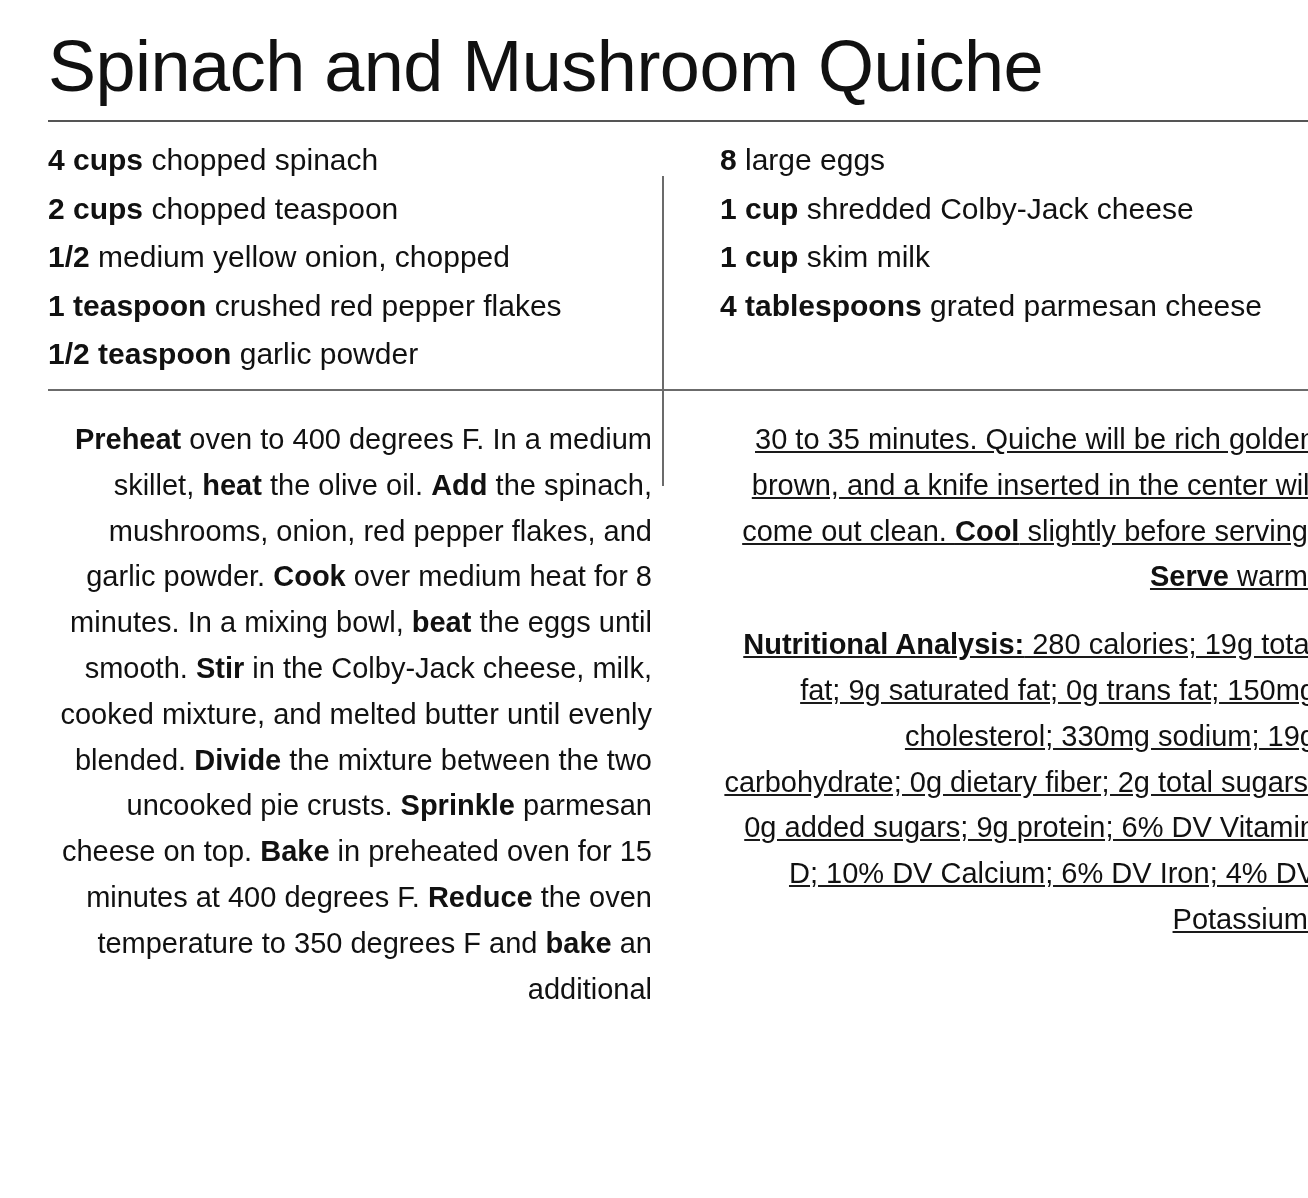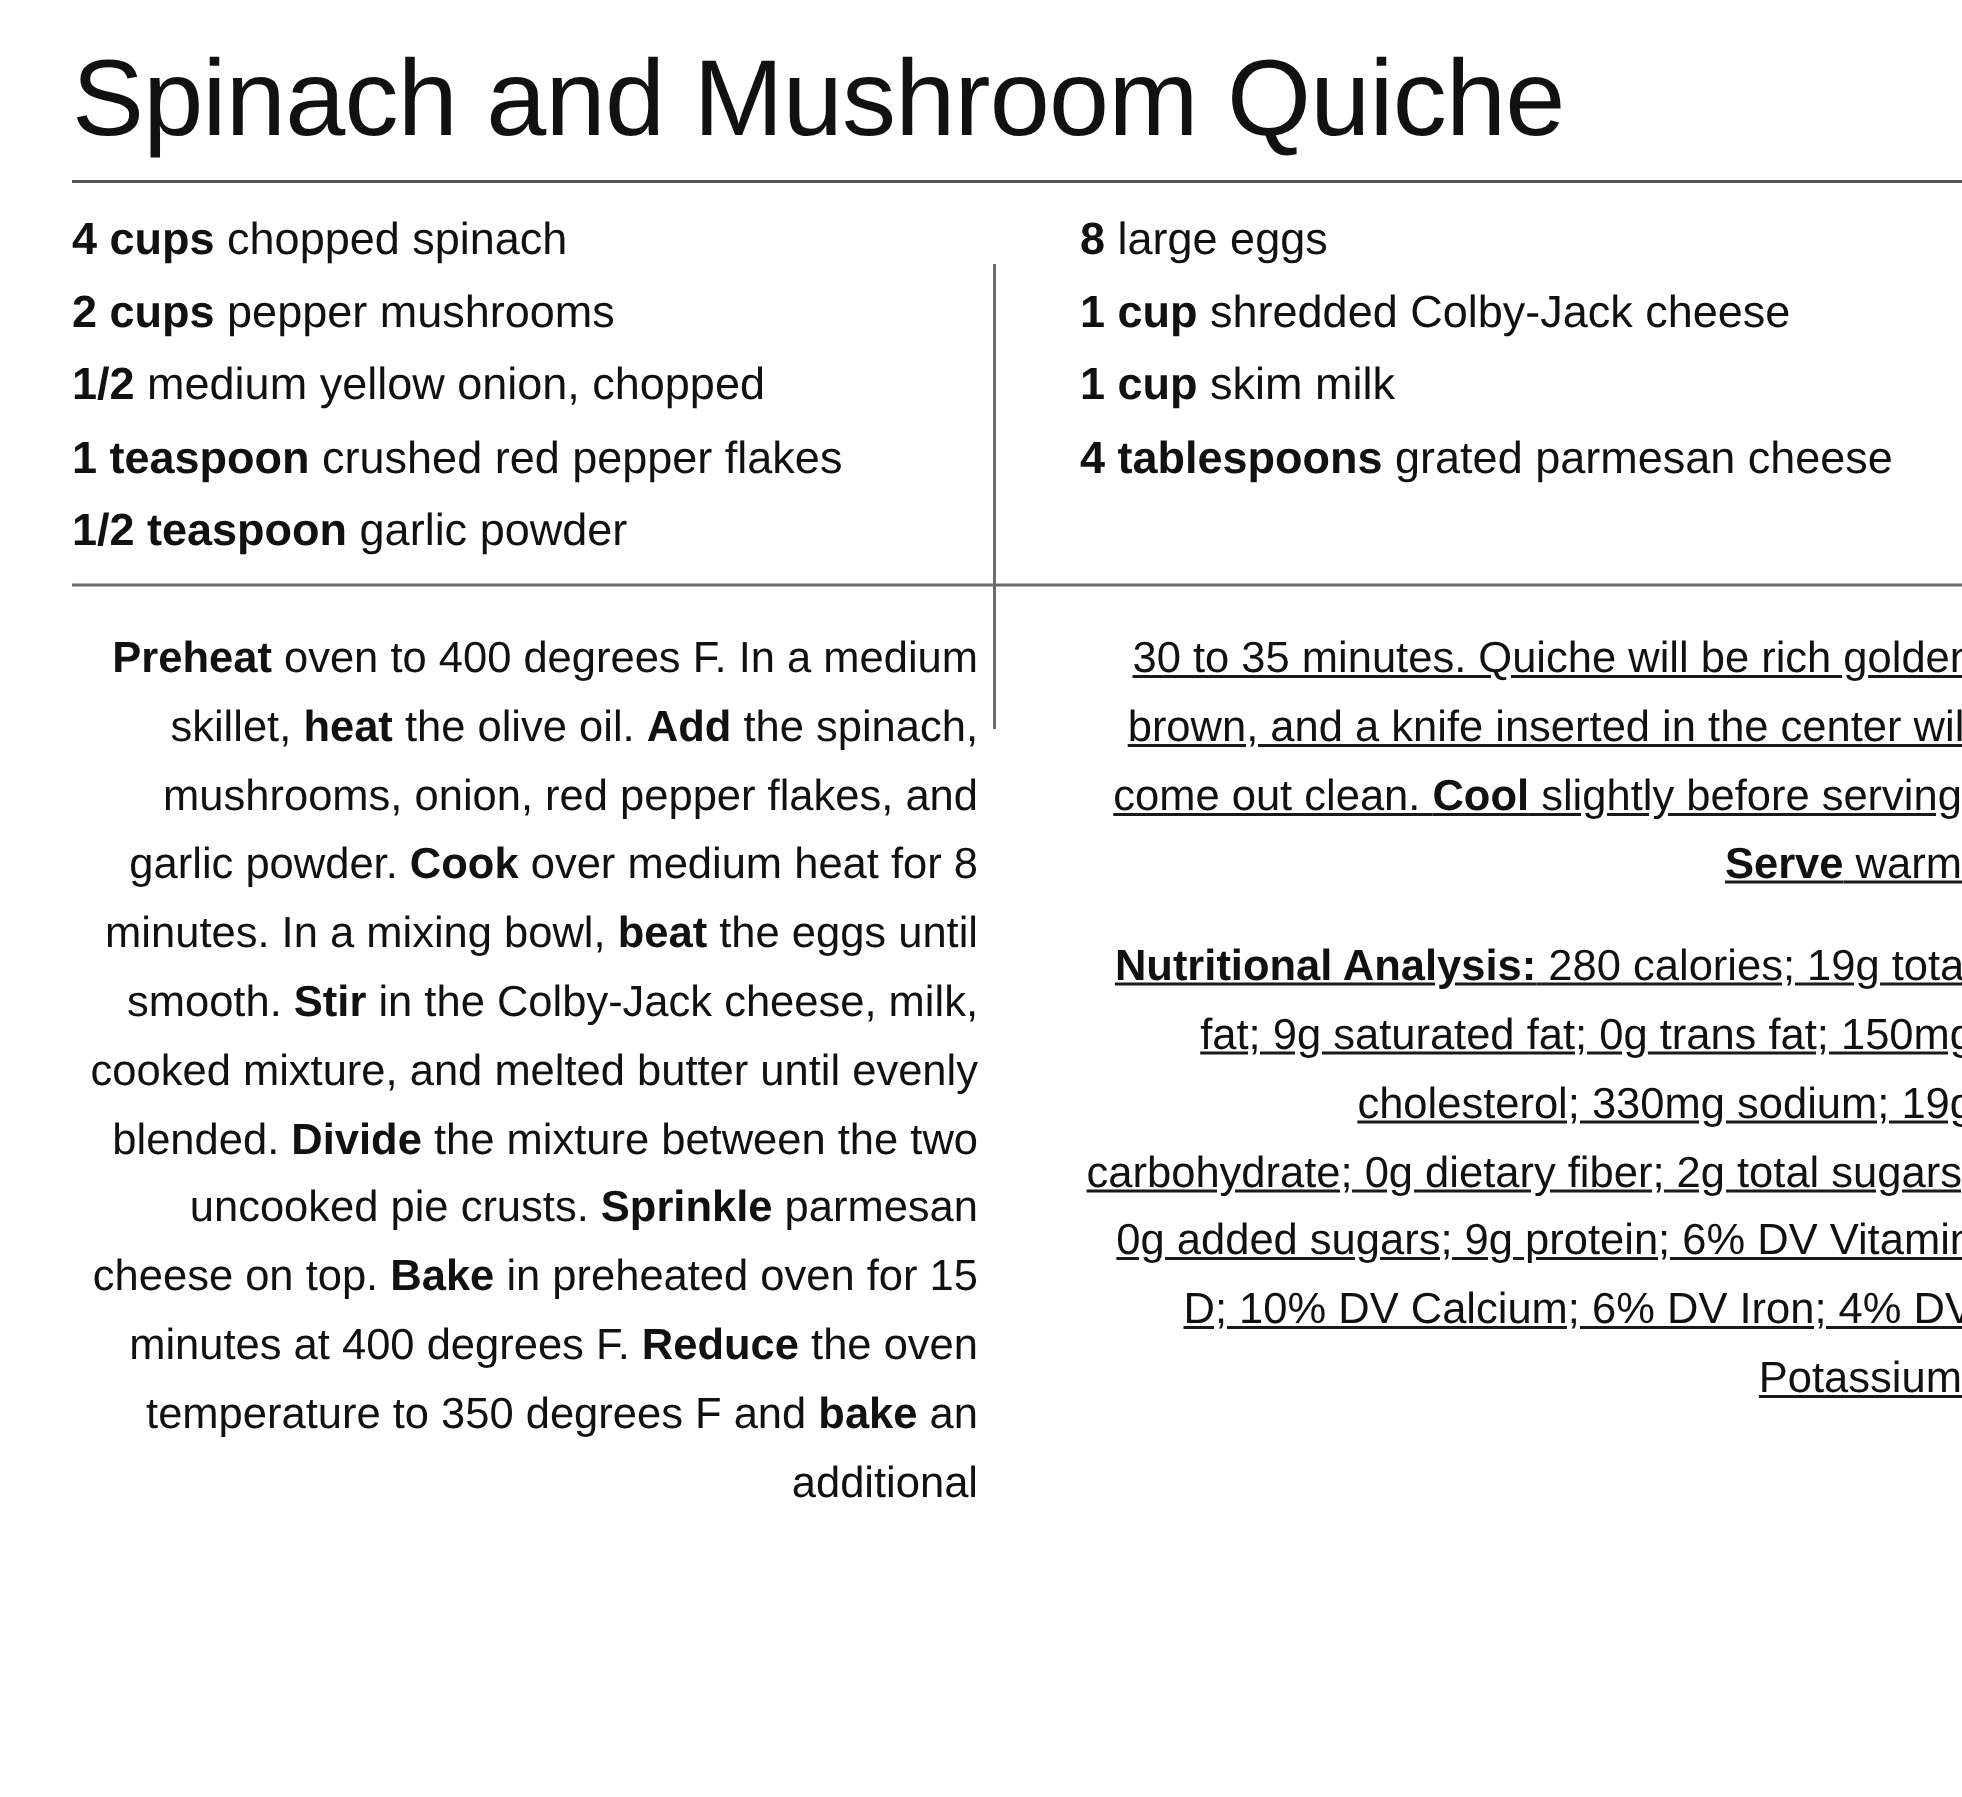--- a/index.html
+++ b/index.html
@@ -92,21 +92,21 @@
 
 <div class="page">
 
   <div class="title">Spinach and Mushroom Quiche</div>
 
   <div class="rule"></div>
 
   <div class="ingredients">
     <div class="ing-col left">
       <div class="ing-line"><span class="amt">4 cups</span><span> chopped spinach</span></div>
-      <div class="ing-line"><span class="amt">2 cups</span><span> pepper mushrooms</span></div>
+      <div class="ing-line"><span class="amt">2 cups</span><span> chopped teaspoon</span></div>
       <div class="ing-line"><span class="amt">1/2</span><span> medium yellow onion, chopped</span></div>
       <div class="ing-line"><span class="amt">1 teaspoon</span><span> crushed red pepper flakes</span></div>
       <div class="ing-line"><span class="amt">1/2 teaspoon</span><span> garlic powder</span></div>
     </div>
     <div class="ing-col right">
       <div class="ing-line"><span class="amt">8</span><span> large eggs</span></div>
       <div class="ing-line"><span class="amt">1 cup</span><span> shredded Colby-Jack cheese</span></div>
       <div class="ing-line"><span class="amt">1 cup</span><span> skim milk</span></div>
       <div class="ing-line"><span class="amt">4 tablespoons</span><span> grated parmesan cheese</span></div>
     </div>

